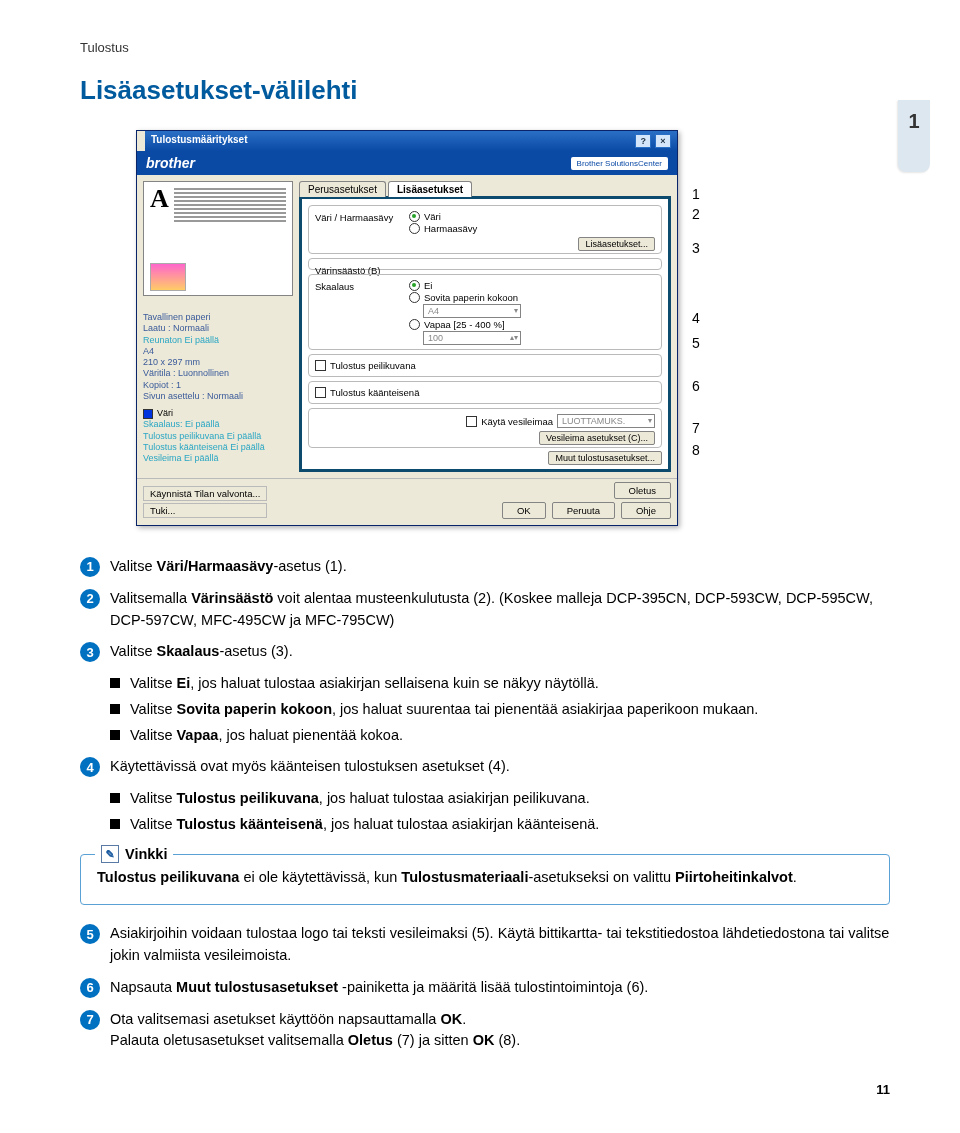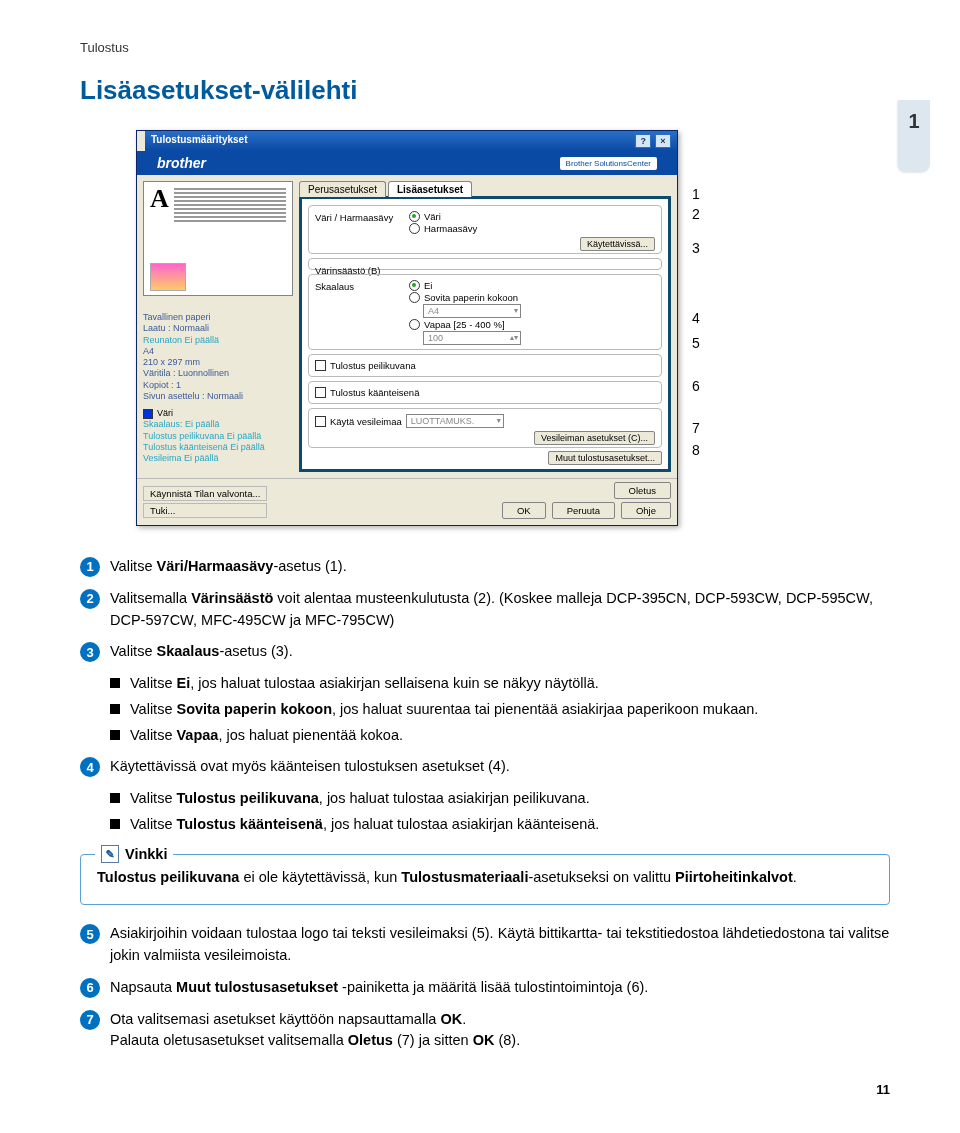--- a/index.html
+++ b/index.html
@@ -77,21 +77,21 @@
     color: #234;
     text-align: center;
     line-height: 12px;
     margin-left: 1px;
     border: 1px solid #2a6fc6;
     font-size: 9px;
   }
   .brand-row {
     background: #0a4aa5;
     color: #fff;
-    padding: 4px 20px;
+    padding: 4px 9px;
     display: flex;
     justify-content: space-between;
     align-items: center;
     gap: 16px;
   }
   .brand-row .brother {
     font-style: italic;
     font-weight: bold;
     font-size: 14px;
     color:#fff;
@@ -284,21 +284,21 @@
             <div class="group">
               <span class="glabel">Väri / Harmaasävy</span>
               <div class="radio-row">
                   <span class="r on"></span>
                   <span>Väri</span>
                 </div>
               <div class="radio-row">
                   <span class="r"></span>
                   <span>Harmaasävy</span>
                 </div>
-              <div class="right"><span class="btn-in">Käytettävissä...</span></div>
+              <div class="right"><span class="btn-in">Lisäasetukset...</span></div>
             </div>
             <div class="group">
               <span class="glabel">Värinsäästö (B)</span>
               <div class="radio-row">
                   <span class="c" style="border-radius:0"></span>
                 </div>
             </div>
             <div class="group">
               <span class="glabel">Skaalaus</span>
               <div class="radio-row">
@@ -322,28 +322,28 @@
                   <span>Tulostus peilikuvana</span>
                 </div>
             </div>
             <div class="group check">
               <div class="check-row">
                   <span class="c"></span>
                   <span>Tulostus käänteisenä</span>
                 </div>
             </div>
             <div class="group check">
-              <div class="check-row" style="justify-content:flex-start">
+              <div class="check-row" style="justify-content:flex-end">
                 <span style="display:flex;align-items:center;gap:4px">
                     <span class="c"></span>
                     <span>Käytä vesileimaa</span>
                   </span>
                 <span class="field" style="color:#888"><span>LUOTTAMUKS.</span><span class="arrow">▾</span></span>
               </div>
-              <div class="right"><span class="btn-in">Vesileiman asetukset (C)...</span></div>
+              <div class="right"><span class="btn-in">Vesileima asetukset (C)...</span></div>
             </div>
             <div class="right"><span class="btn-in">Muut tulostusasetukset...</span></div>
           </div>
         </div>
       </div>
       <div class="dlg-bottom">
         <div class="left-links">
           <span>Käynnistä Tilan valvonta...</span>
           <span>Tuki...</span>
         </div>

